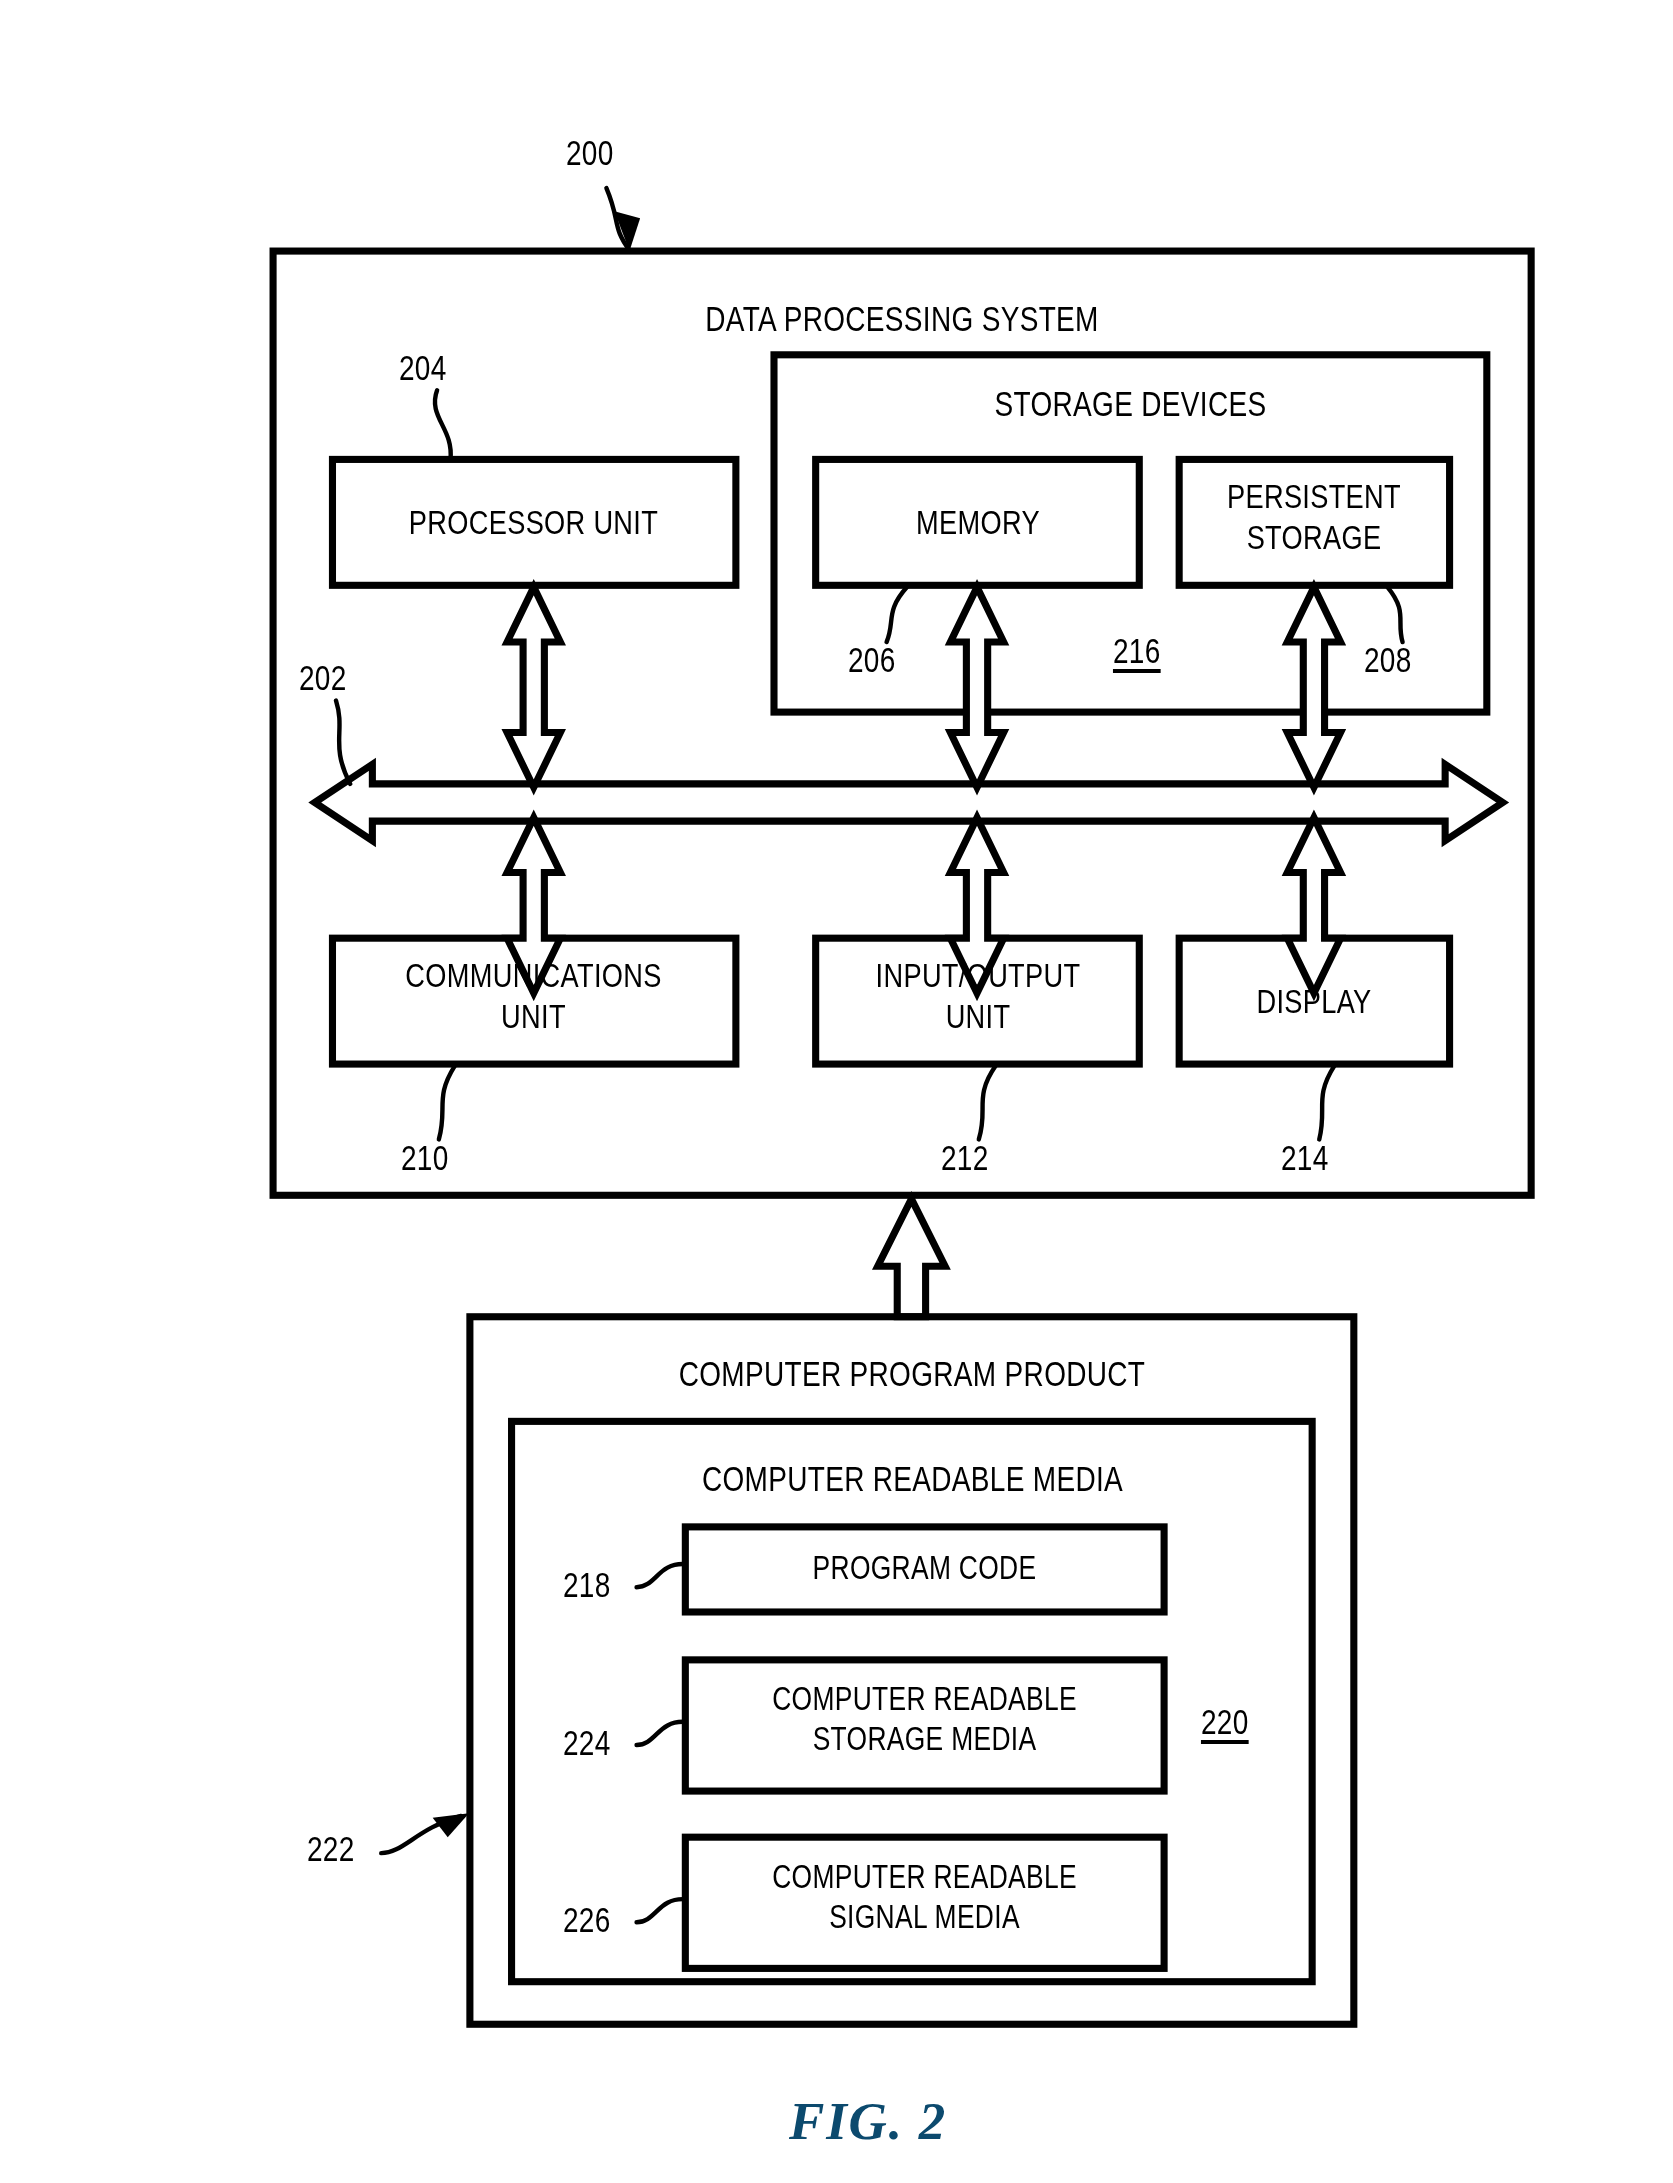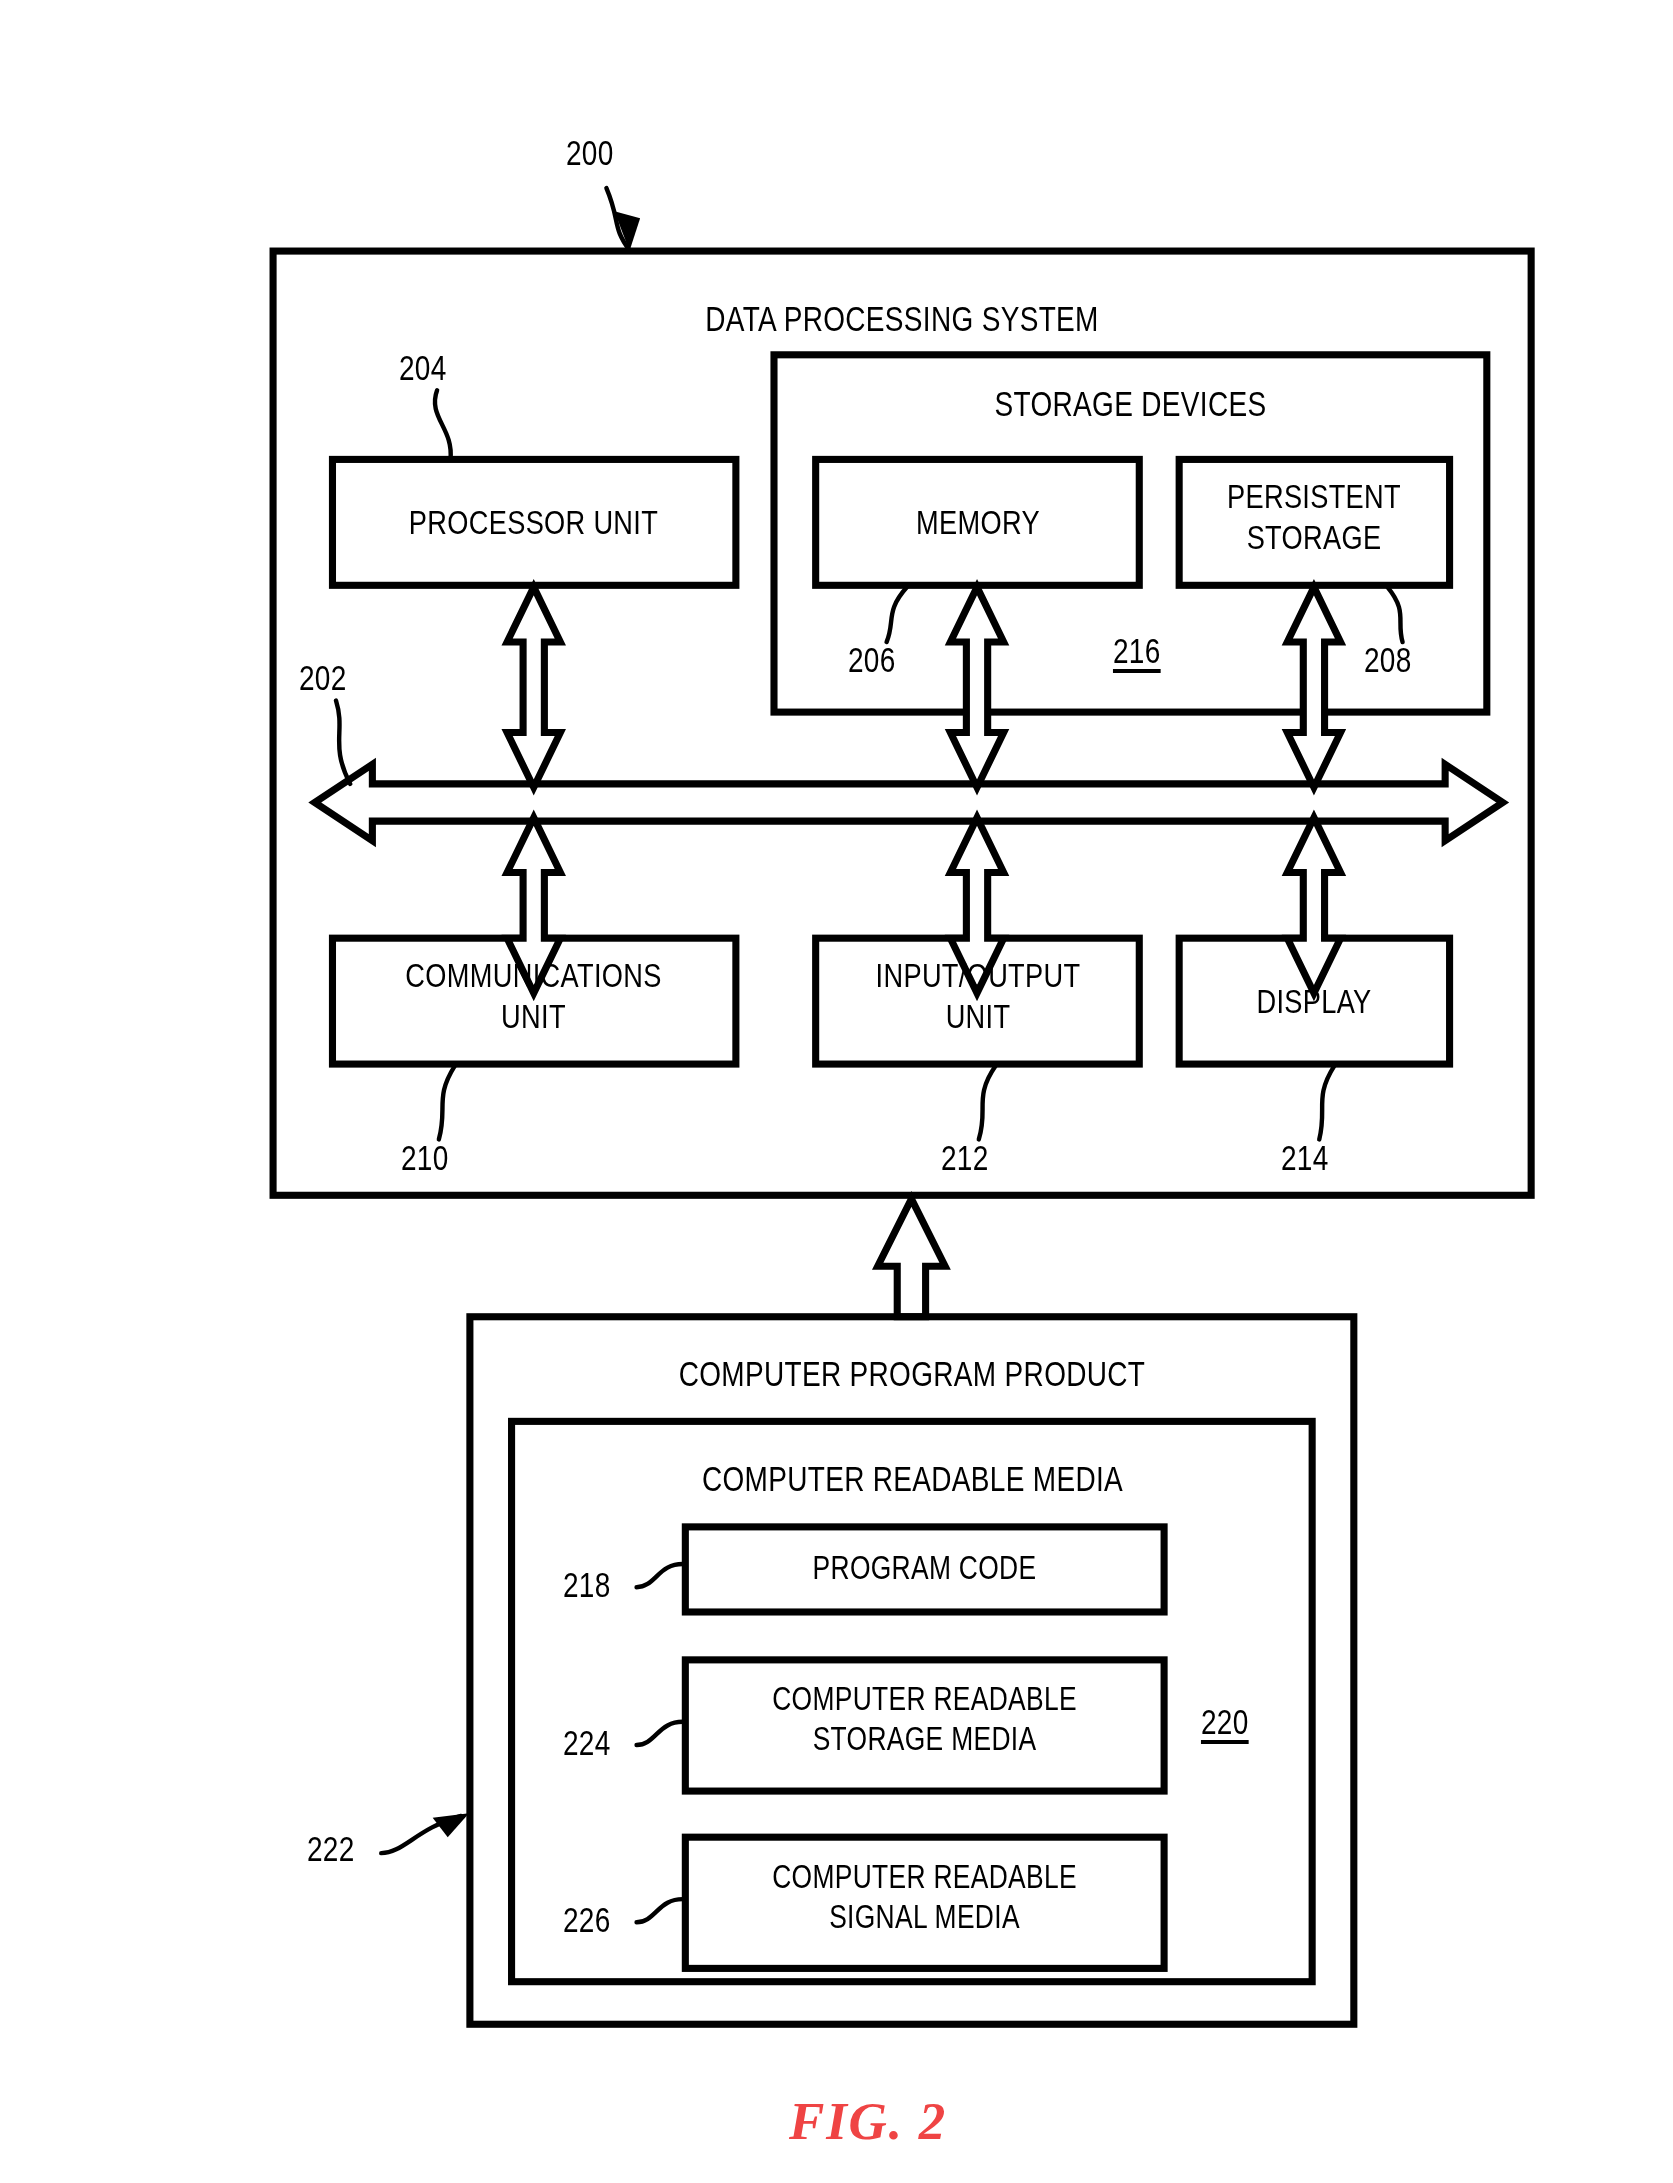--- a/index.html
+++ b/index.html
@@ -38,21 +38,21 @@
     letter-spacing:0.4px;
   }
   .ref.u{ text-decoration:underline; text-underline-offset:6.2px; text-decoration-thickness:3.5px;}
   .figcap{
     position:absolute;
     font-family:"Liberation Serif","DejaVu Serif",serif;
     font-style:italic;
     font-weight:700;
     font-size:53px;
     letter-spacing:1.8px;
-    color:#ef4444;
+    color:#0c4a6e;
     white-space:pre;
   }
   
   .t-sys   {font-size:35px;}
   .t-stor  {font-size:35px;}
   .t-box   {font-size:34px;}
   .t-cpp   {font-size:35px;}
   .t-crm   {font-size:35px;}
   .t-media {font-size:33px;}
 </style>

